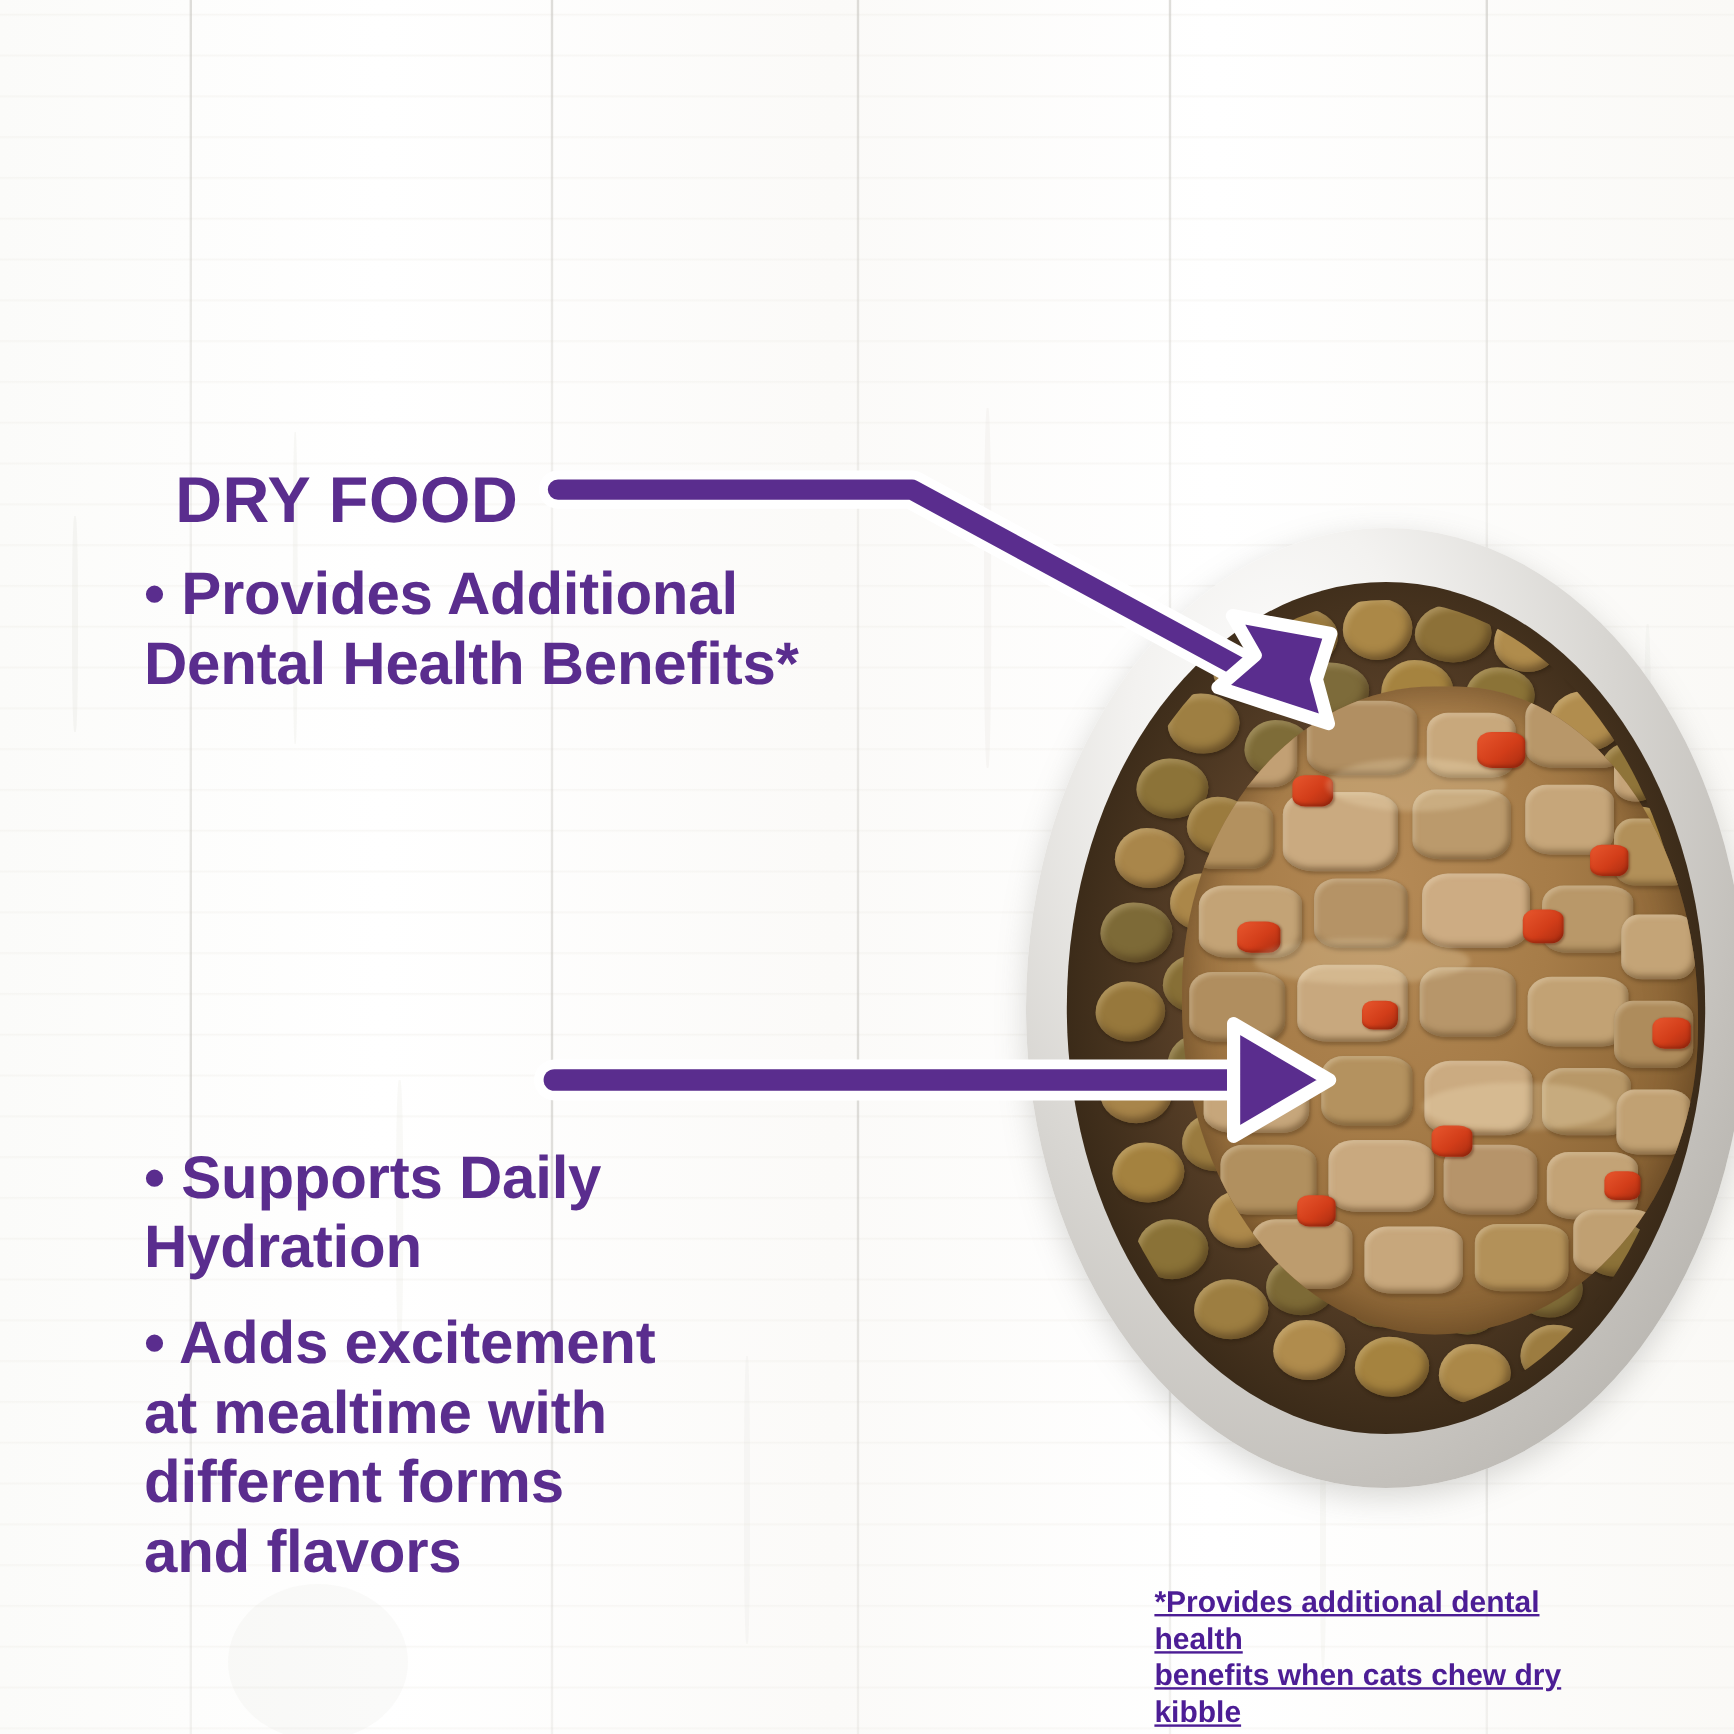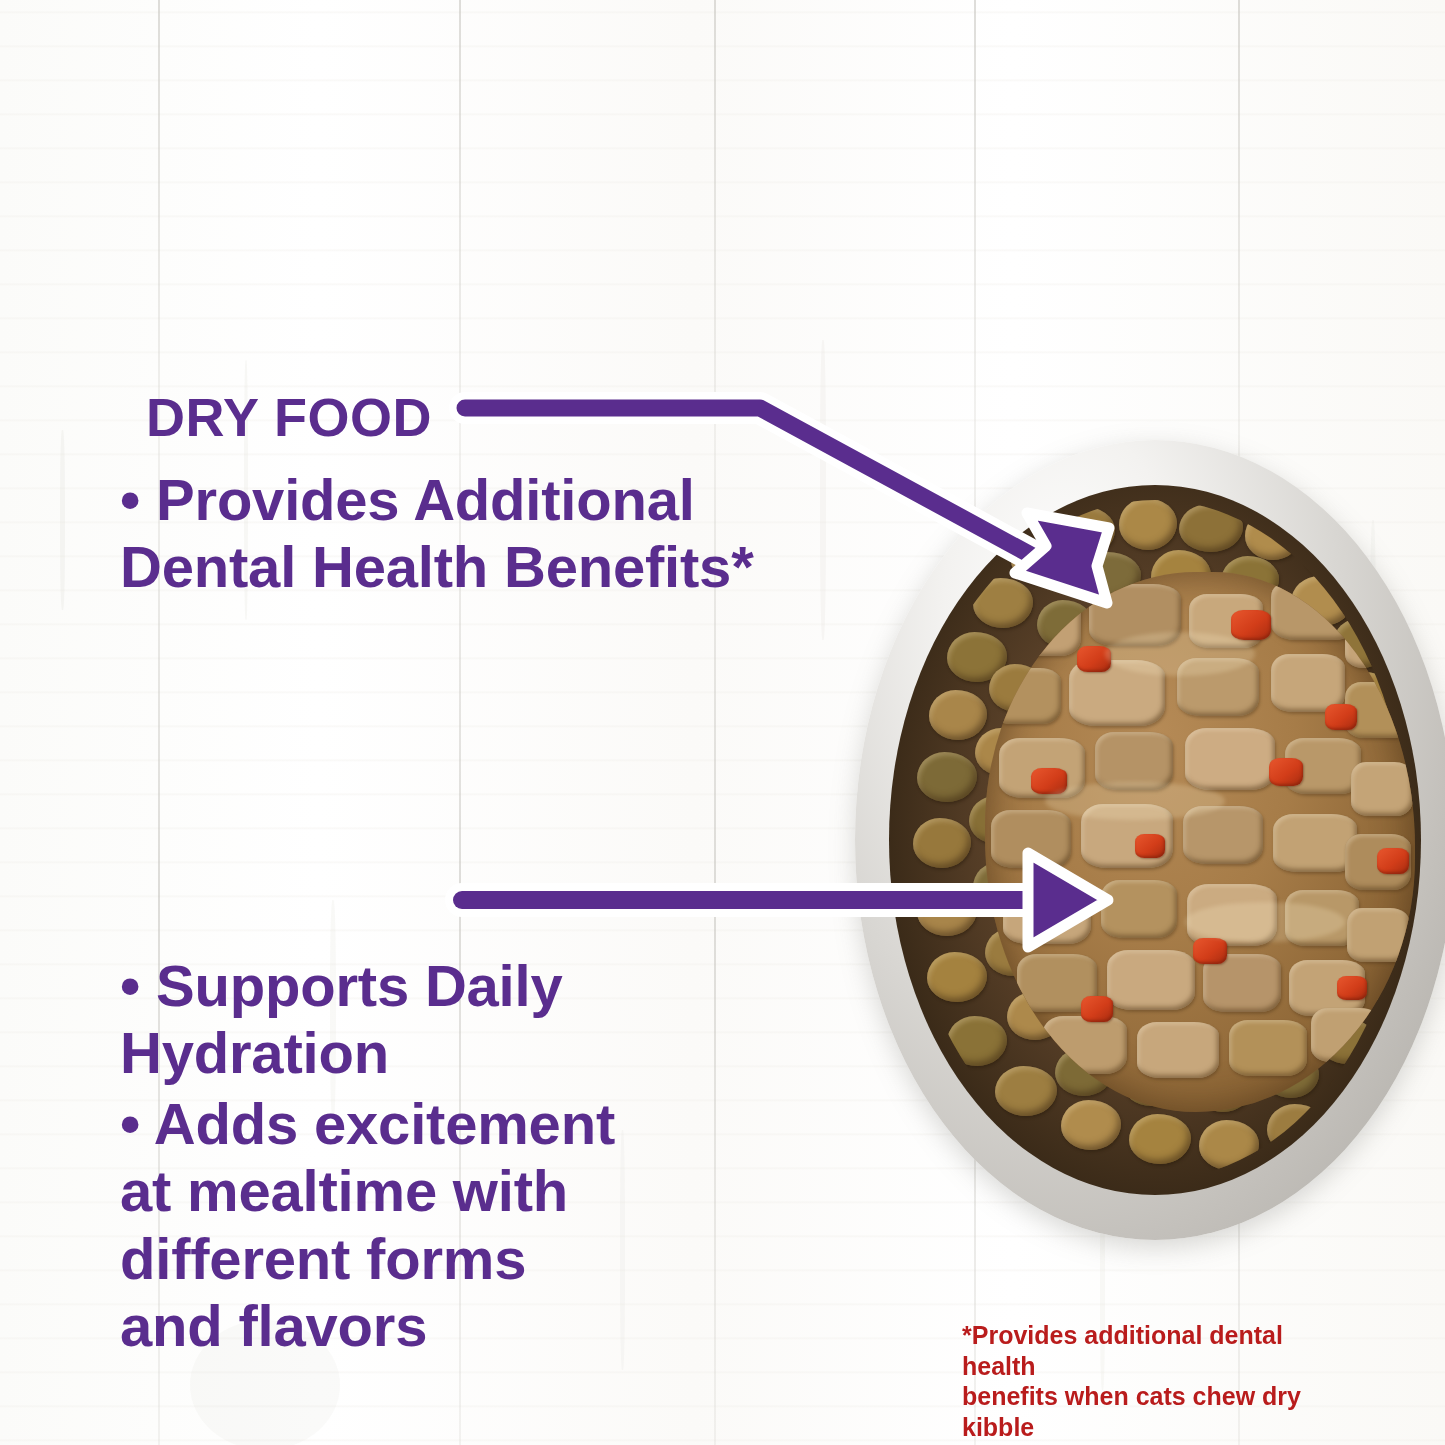--- a/index.html
+++ b/index.html
@@ -177,34 +177,35 @@
     color: #5a2d8e;
     font-size: 54px;
     font-weight: bold;
     letter-spacing: 0.5px;
     white-space: nowrap;
     line-height: 1;
   }
   .bullet-block {
     position: absolute;
     color: #5a2d8e;
-    font-size: 58px;
+    font-size: 50px;
     font-weight: bold;
     line-height: 1.16;
     letter-spacing: -0.2px;
   }
 
   .footnote {
     position: absolute;
-    color: #b91c1c;
+    color: #4c1d95;
     font-size: 25px;
     font-weight: bold;
     line-height: 1.22;
     text-align: left;
     white-space: pre-line;
+    text-decoration: underline;
   }
 </style>
 </head>
 <body>
 
 <div id="infographic">
 
   <div class="wood-bg">
     <div class="plank-seam" style="left:158px;"></div>
     <div class="plank-seam" style="left:459px;"></div>

